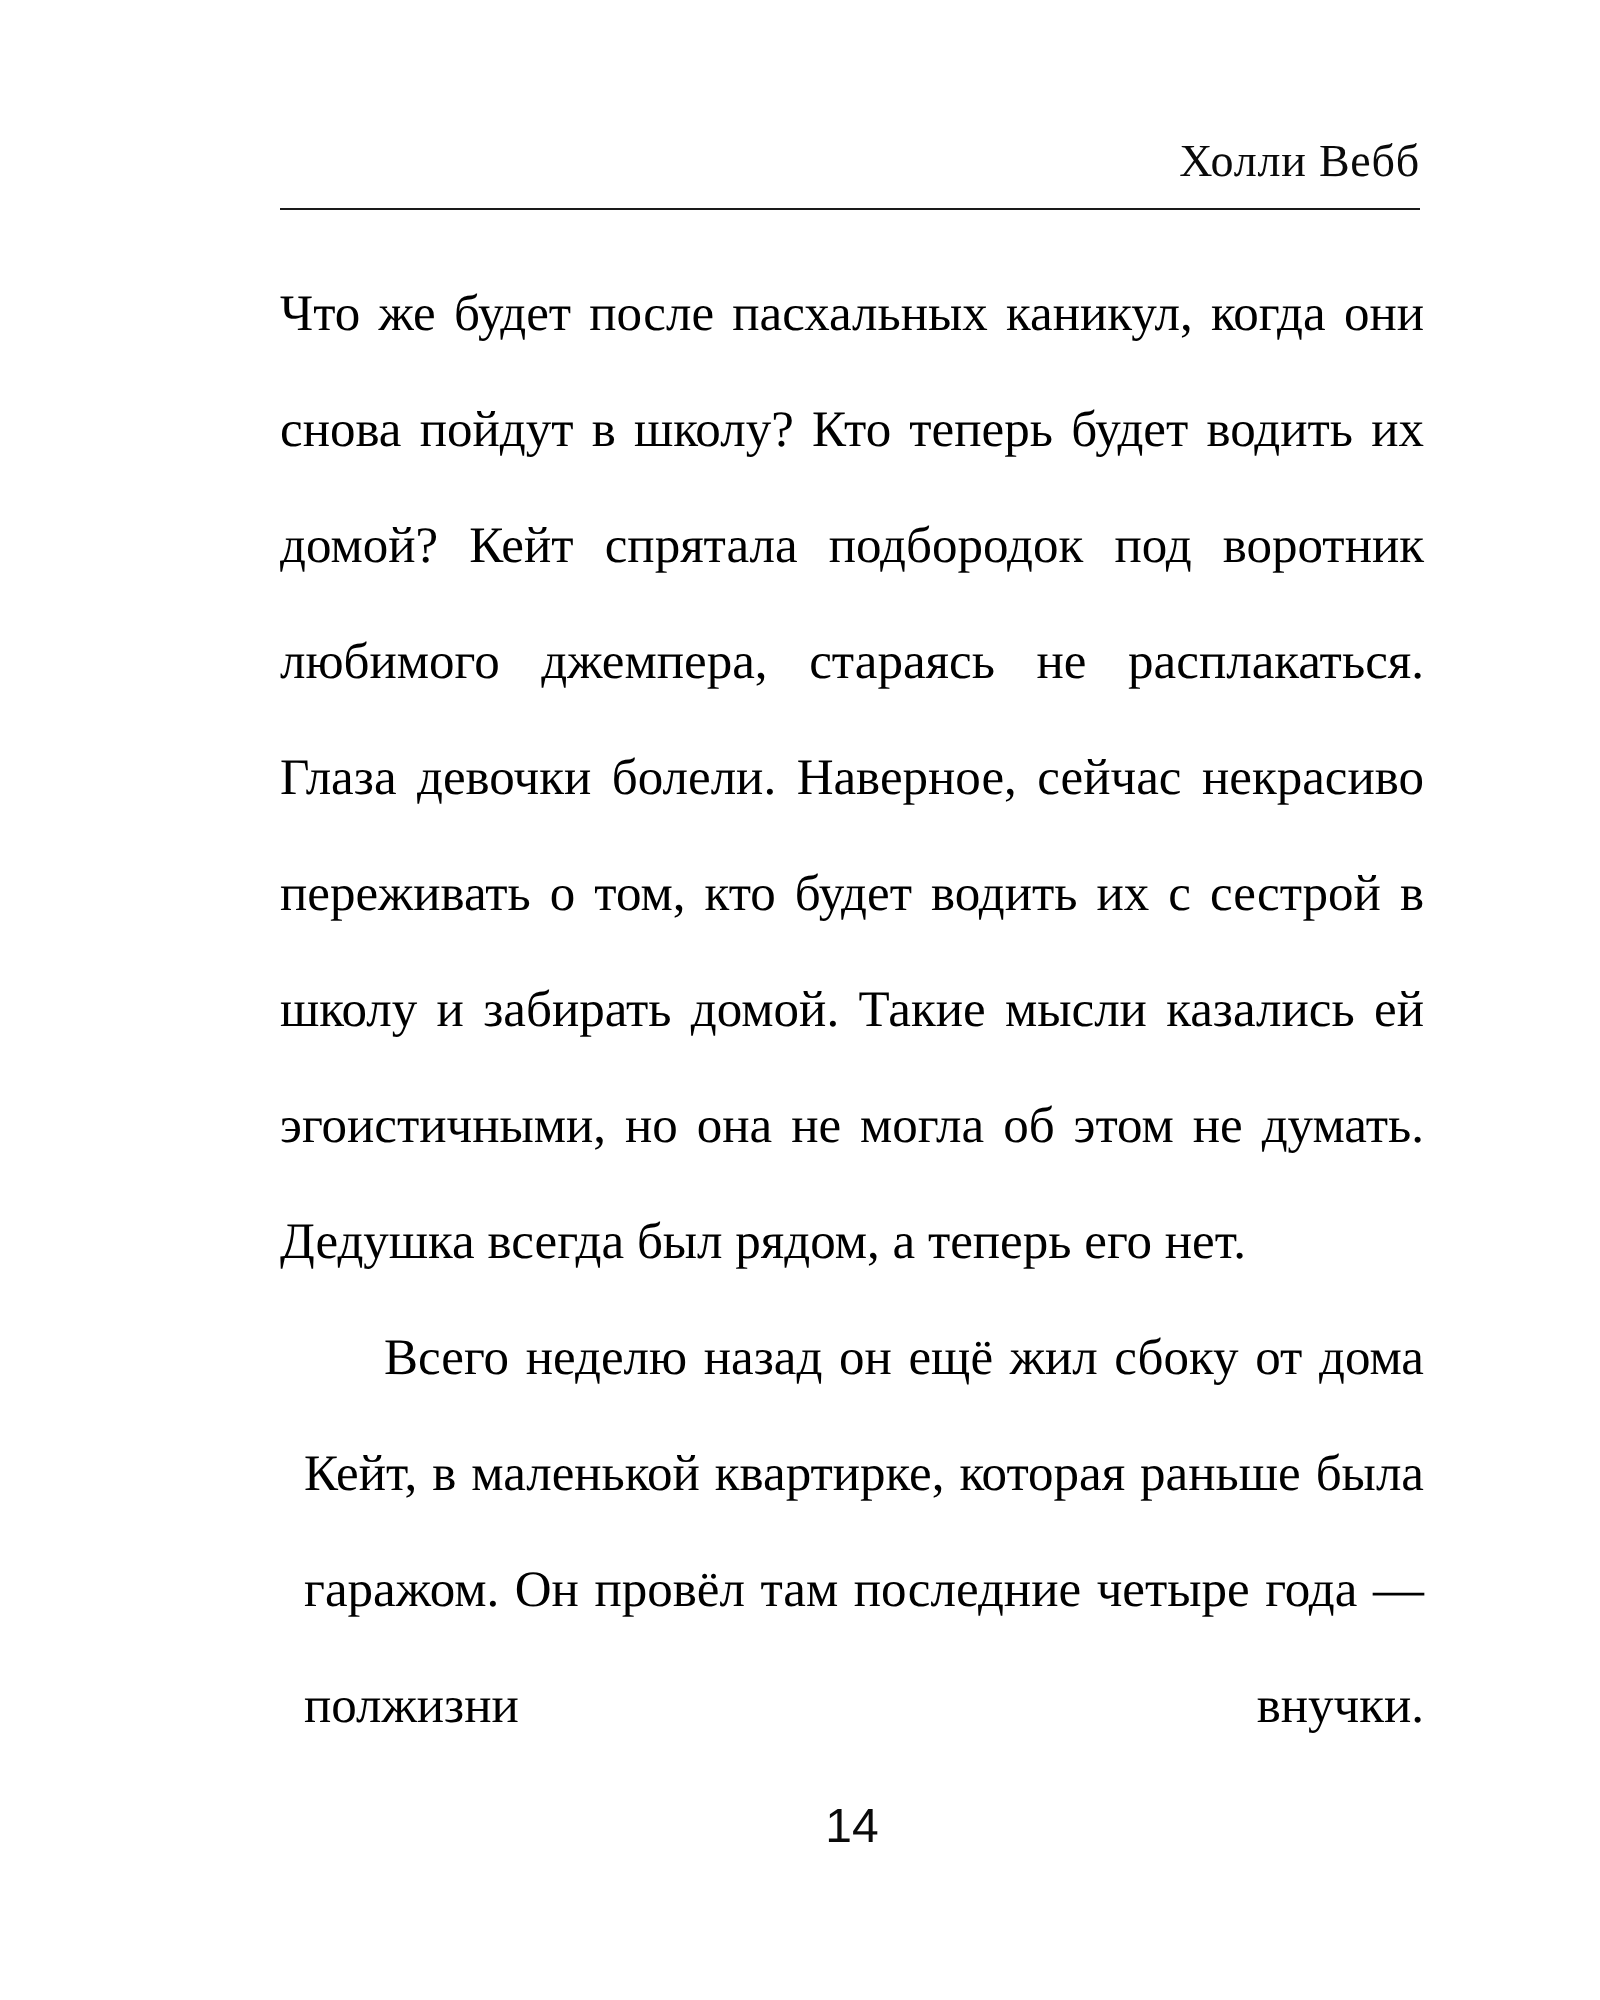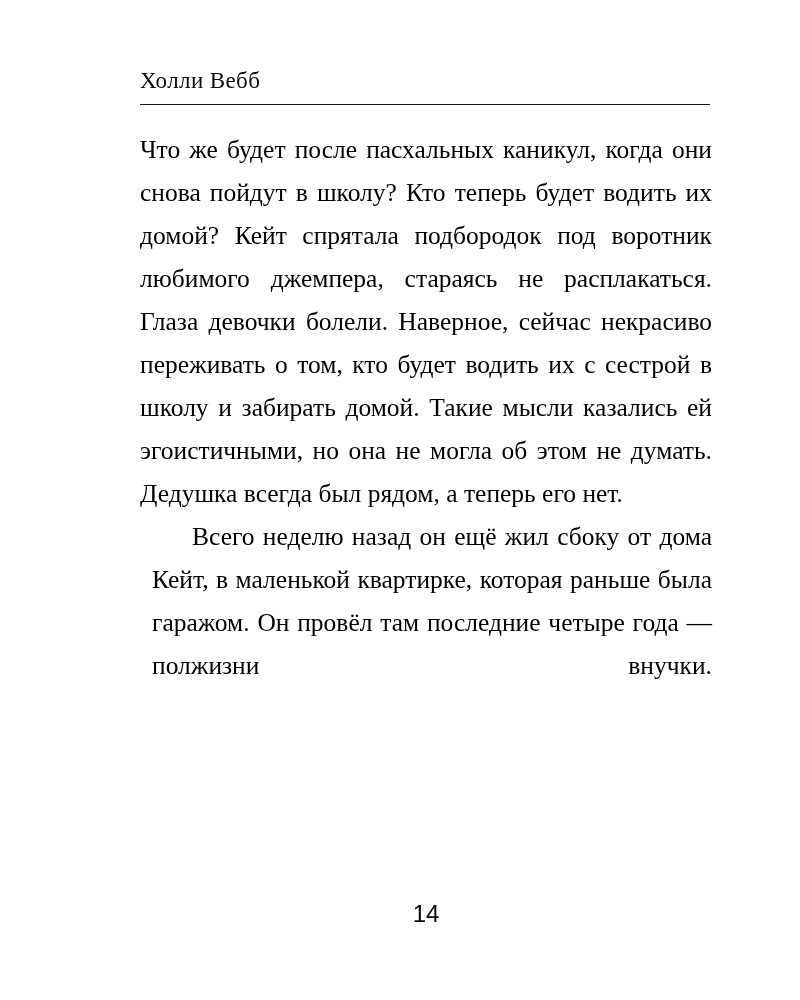--- a/index.html
+++ b/index.html
@@ -19,42 +19,42 @@
     width: 800px;
     height: 1000px;
     box-sizing: border-box;
     position: relative;
   }
   .running-head {
     position: absolute;
     top: 68px;
     left: 140px;
     width: 570px;
-    text-align: left;
+    text-align: right;
     font-family: "Liberation Serif", serif;
     font-size: 23px;
     letter-spacing: 0.4px;
     color: #0a0a0a;
   }
   .head-rule {
     position: absolute;
     top: 104px;
     left: 140px;
     width: 570px;
     height: 1px;
     background: #1a1a1a;
   }
   .body-text {
     position: absolute;
     top: 128px;
     left: 140px;
     width: 572px;
     font-family: "Liberation Serif", serif;
     font-size: 25.5px;
-    line-height: 43px;
+    line-height: 58px;
     text-align: justify;
     color: #000000;
   }
   .body-text p {
     margin: 0;
   }
   .body-text p.indent {
     text-indent: 40px;
   }
   

